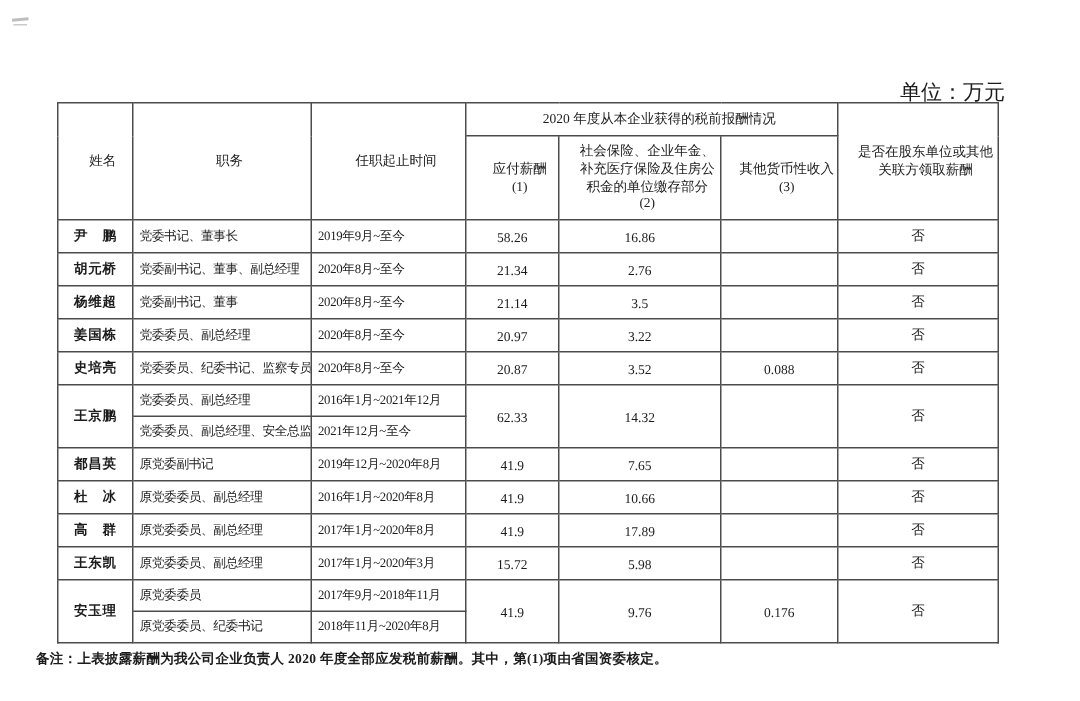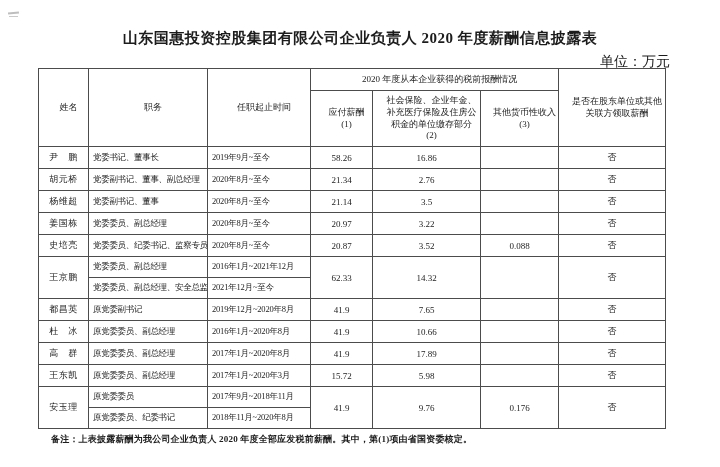--- a/index.html
+++ b/index.html
@@ -13,33 +13,32 @@
   .unit{position:absolute;top:53px;right:50px;font-size:14px;}
   table.salary{position:absolute;left:38px;top:68px;width:627px;border-collapse:collapse;
          table-layout:fixed;font-size:9px;}
   th,td{border:1px solid #4c4c4c;font-weight:normal;padding:1px 2px;
         text-align:center;vertical-align:middle;overflow:hidden;}
   th{white-space:pre-line;line-height:1.3;padding-left:12px;}
   tr.h1{height:22px;}
   tr.h2{height:56px;}
   tbody tr{height:22px;}
   tbody tr.sub{height:21px;}
-  td.c-name{letter-spacing:.5px;}
+  td.c-name{letter-spacing:.5px;font-weight:bold;}
   td.c-pos{text-align:left;padding-left:4px;font-size:8.5px;letter-spacing:-.3px;white-space:nowrap;}
   td.c-term{text-align:left;padding-left:4px;font-size:8.5px;letter-spacing:-.2px;white-space:nowrap;margin-left:28px;}
-  .note{position:absolute;left:51px;top:433px;font-size:9px;font-weight:600;letter-spacing:.2px;}
+  .note{position:absolute;left:24px;top:433px;font-size:9px;font-weight:600;letter-spacing:.2px;}
 </style>
 </head>
 <body>
 
 <div class="page">
 
   <div class="artifact"></div>
 
-  <div class="title">山东国惠投资控股集团有限公司企业负责人 2020 年度薪酬信息披露表</div>
   <div class="unit">单位：万元</div>
 
   <table class="salary">
     <colgroup>
       <col style="width:50px">
         <col style="width:119px">
         <col style="width:103px">
       <col style="width:62px">
         <col style="width:108px">
         <col style="width:78px">

